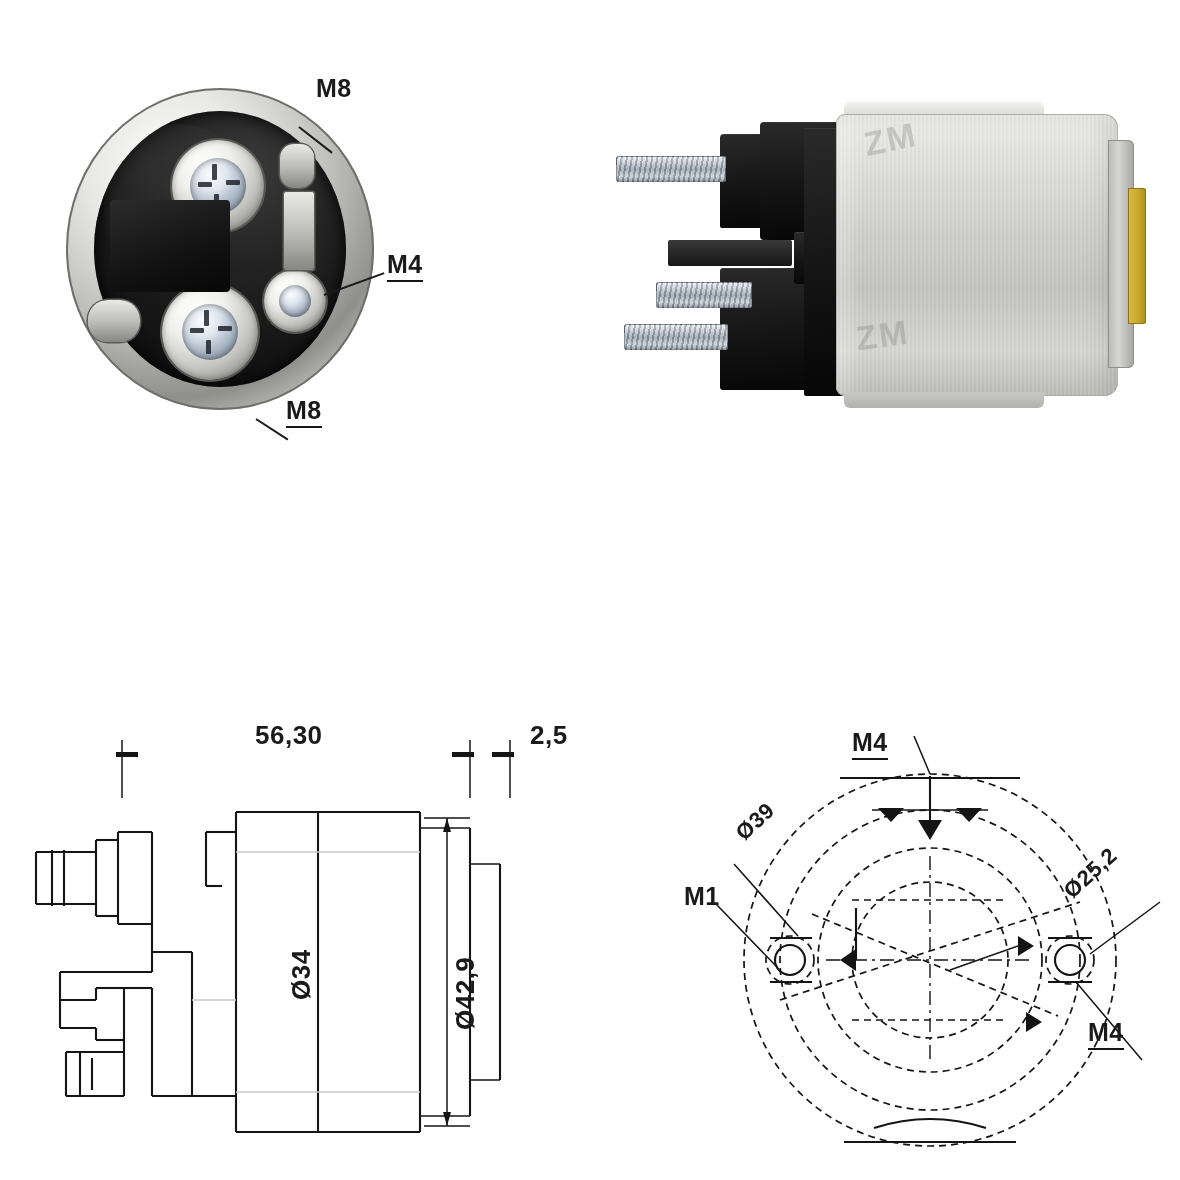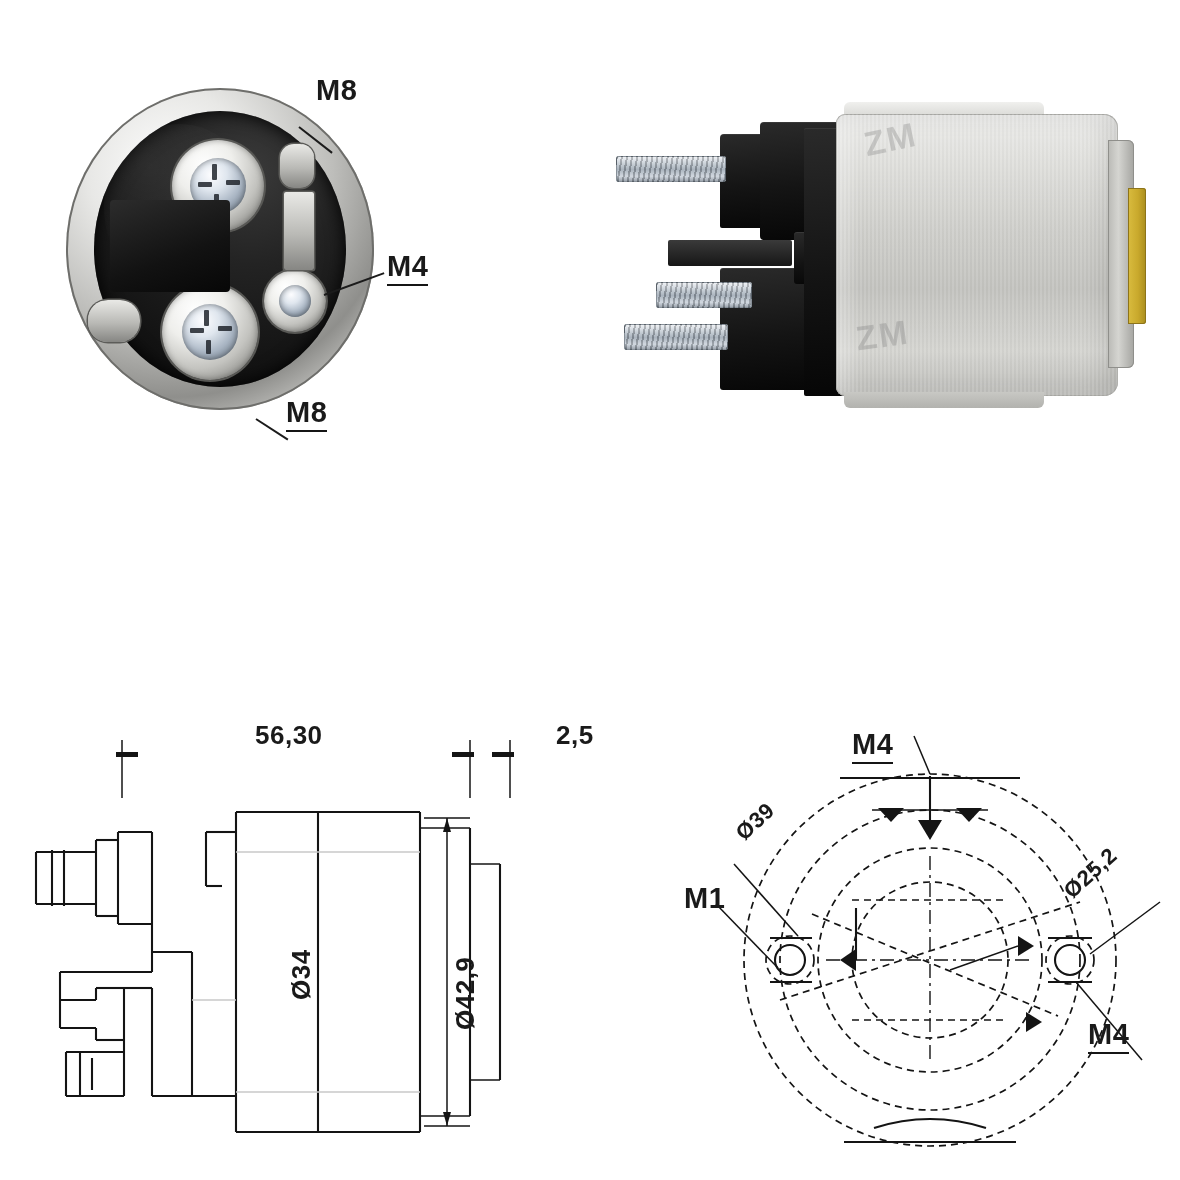--- a/index.html
+++ b/index.html
@@ -9,21 +9,21 @@
     font-family:"Liberation Sans", sans-serif;
     color:#111;
     position:relative;
     overflow:hidden;
   }
   .canvas{position:absolute;inset:0;}
   .abs{position:absolute;}
 
   
   .lbl{
-    font-size:29px;
+    font-size:25px;
     font-weight:600;
     letter-spacing:.5px;
     color:#1a1a1a;
     white-space:nowrap;
     line-height:1;
   }
   .lbl.ul{border-bottom:2.5px solid #151515;padding-bottom:3px;}
   .lbl.sm{font-size:22px;font-weight:600;}
   .lbl.dim{font-size:26px;font-weight:600;}
   .rot90{transform:rotate(-90deg);transform-origin:left top;}
@@ -291,21 +291,21 @@
       <line class="sl-thin" x1="470" y1="380" x2="500" y2="380"></line>
 
       <line class="sl-thin" x1="447" y1="118" x2="447" y2="426"></line>
       <polygon class="fillblk" points="447,118 443,132 451,132"></polygon>
       <polygon class="fillblk" points="447,426 443,412 451,412"></polygon>
       <line class="sl-thin" x1="424" y1="118" x2="470" y2="118"></line>
       <line class="sl-thin" x1="424" y1="426" x2="470" y2="426"></line>
     </svg>
 
     <div class="lbl dim abs" style="left:255px;top:22px;">56,30</div>
-    <div class="lbl dim abs" style="left:556px;top:22px;">2,5</div>
+    <div class="lbl dim abs" style="left:530px;top:22px;">2,5</div>
     <div class="lbl dim abs rot90" style="left:288px;top:300px;">Ø34</div>
     <div class="lbl dim abs rot90" style="left:452px;top:330px;">Ø42,9</div>
   </div>
 
   <div class="draw" style="left:660px;top:700px;width:520px;height:470px;">
     <svg class="tech" width="520" height="470" viewBox="0 0 520 470">
       <g transform="translate(270,260)">
 
         <circle class="dashf" cx="0" cy="0" r="186"></circle>
 

